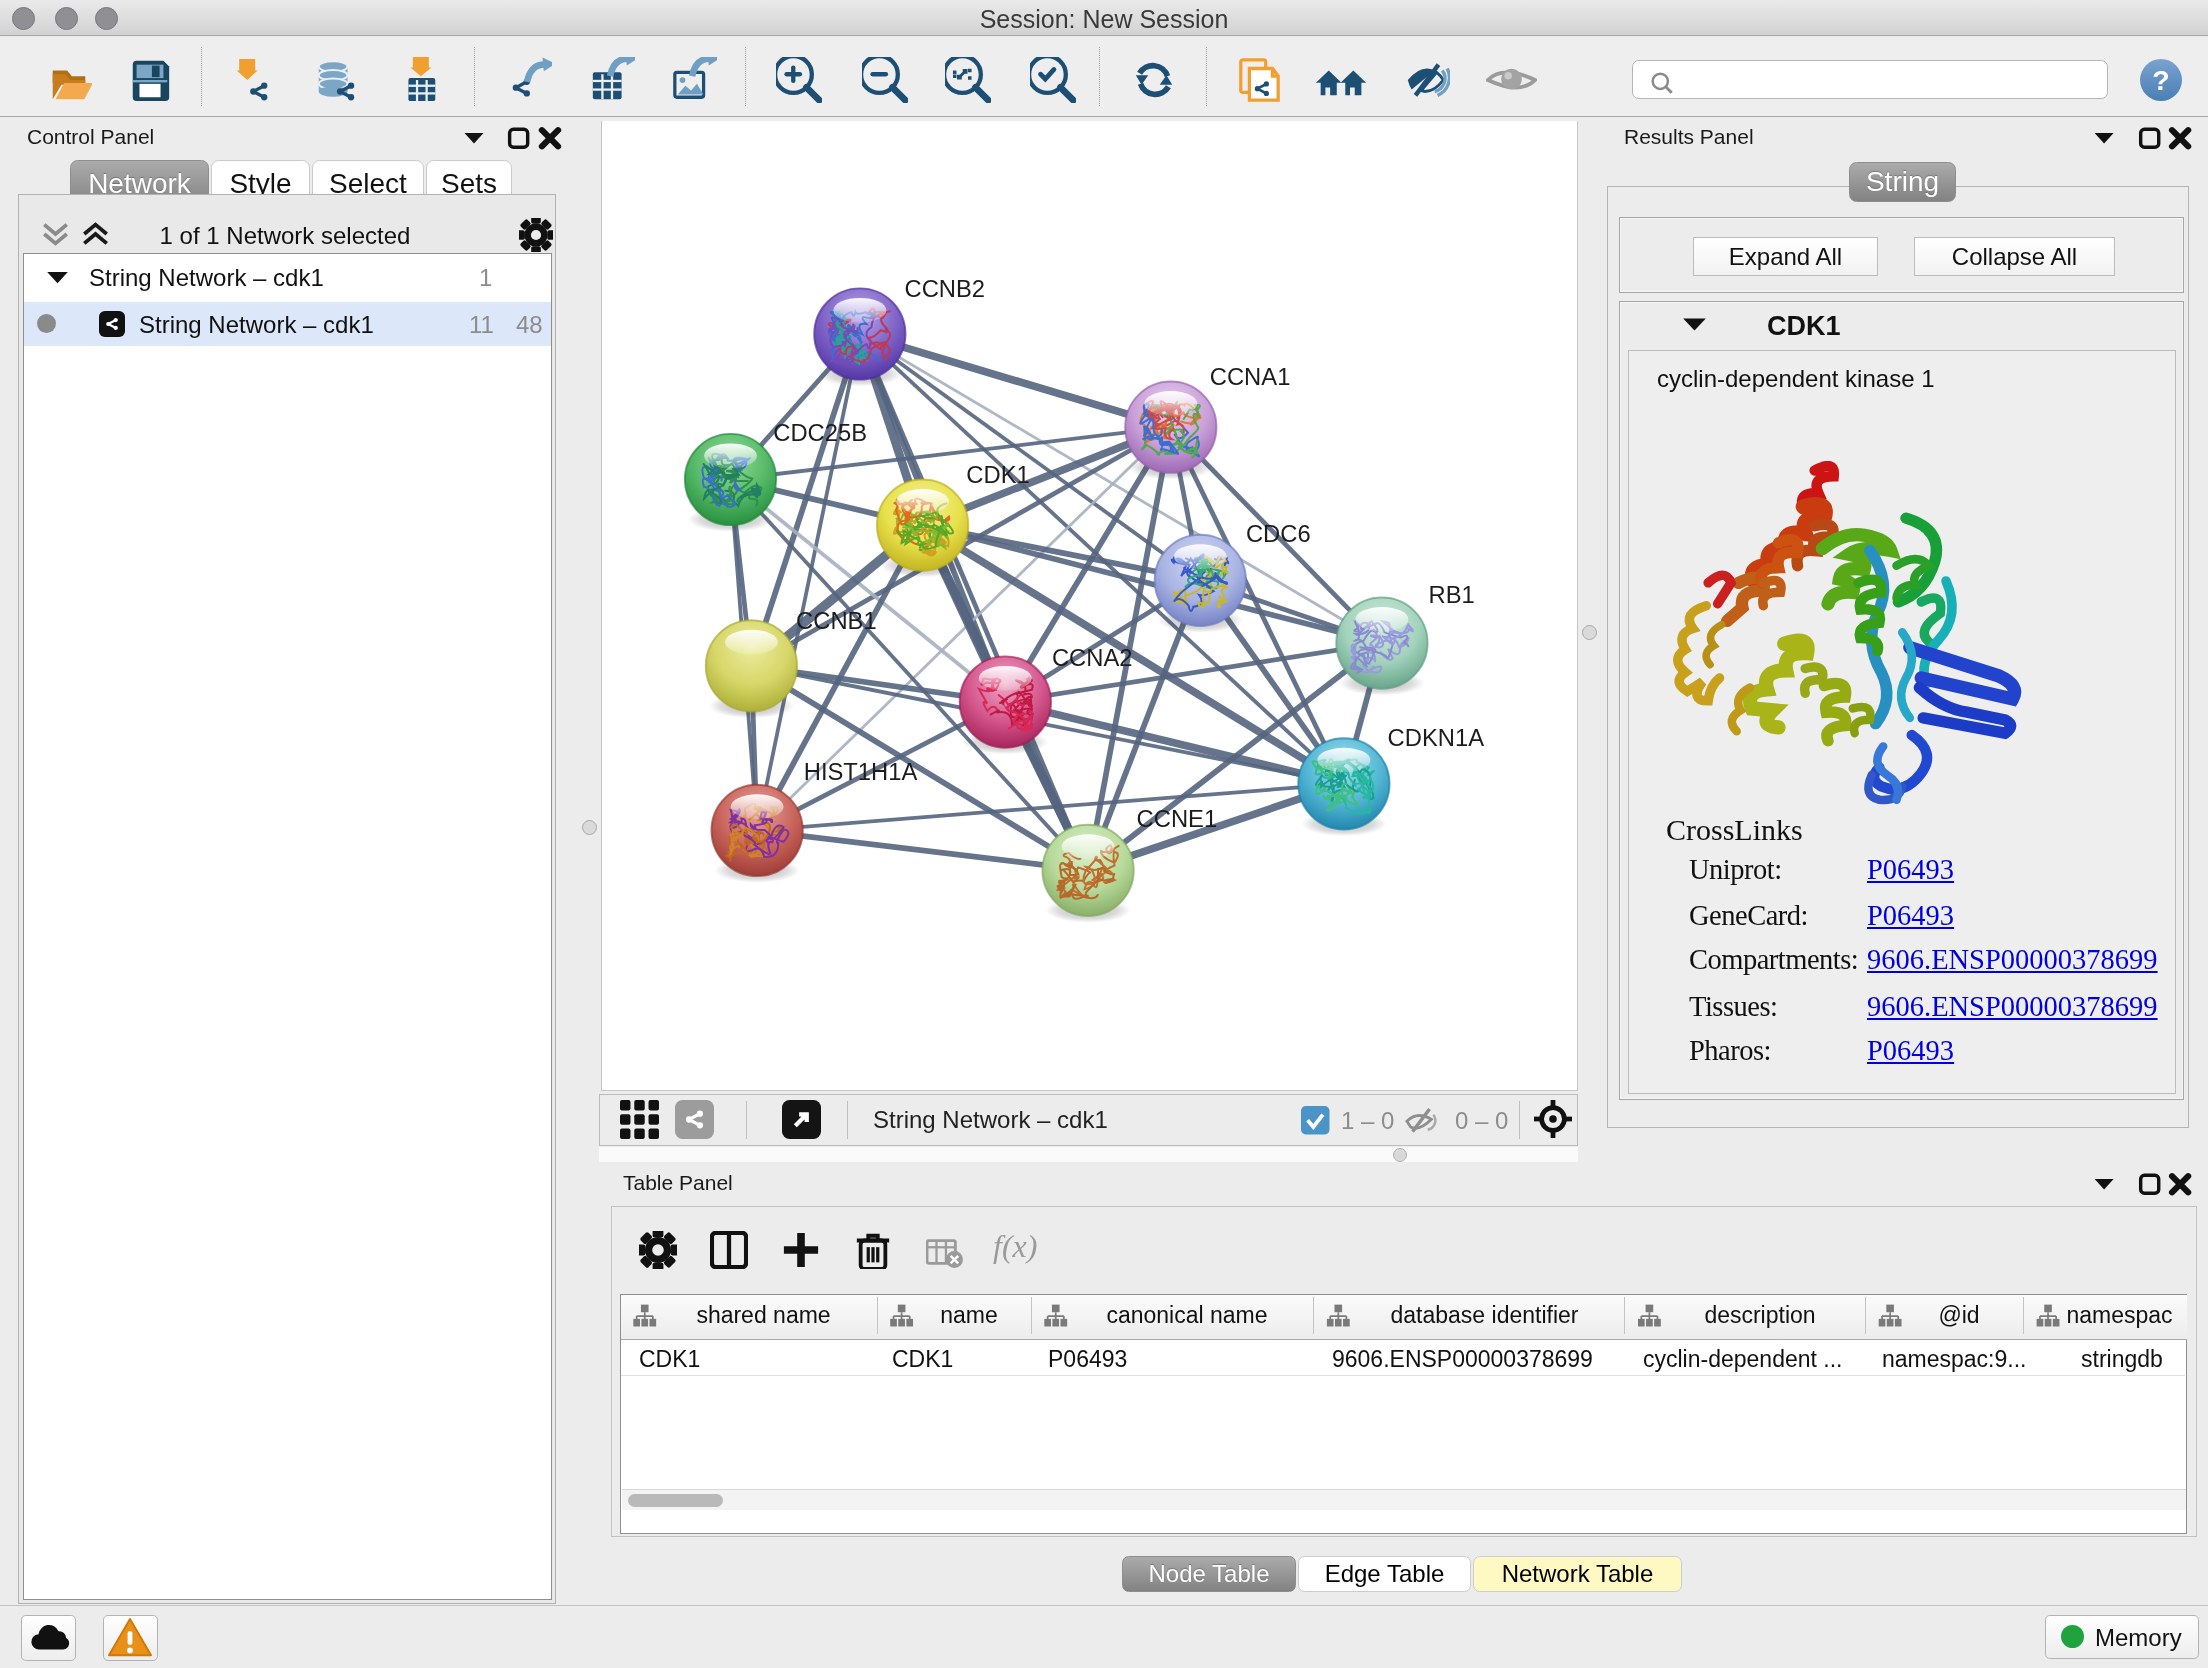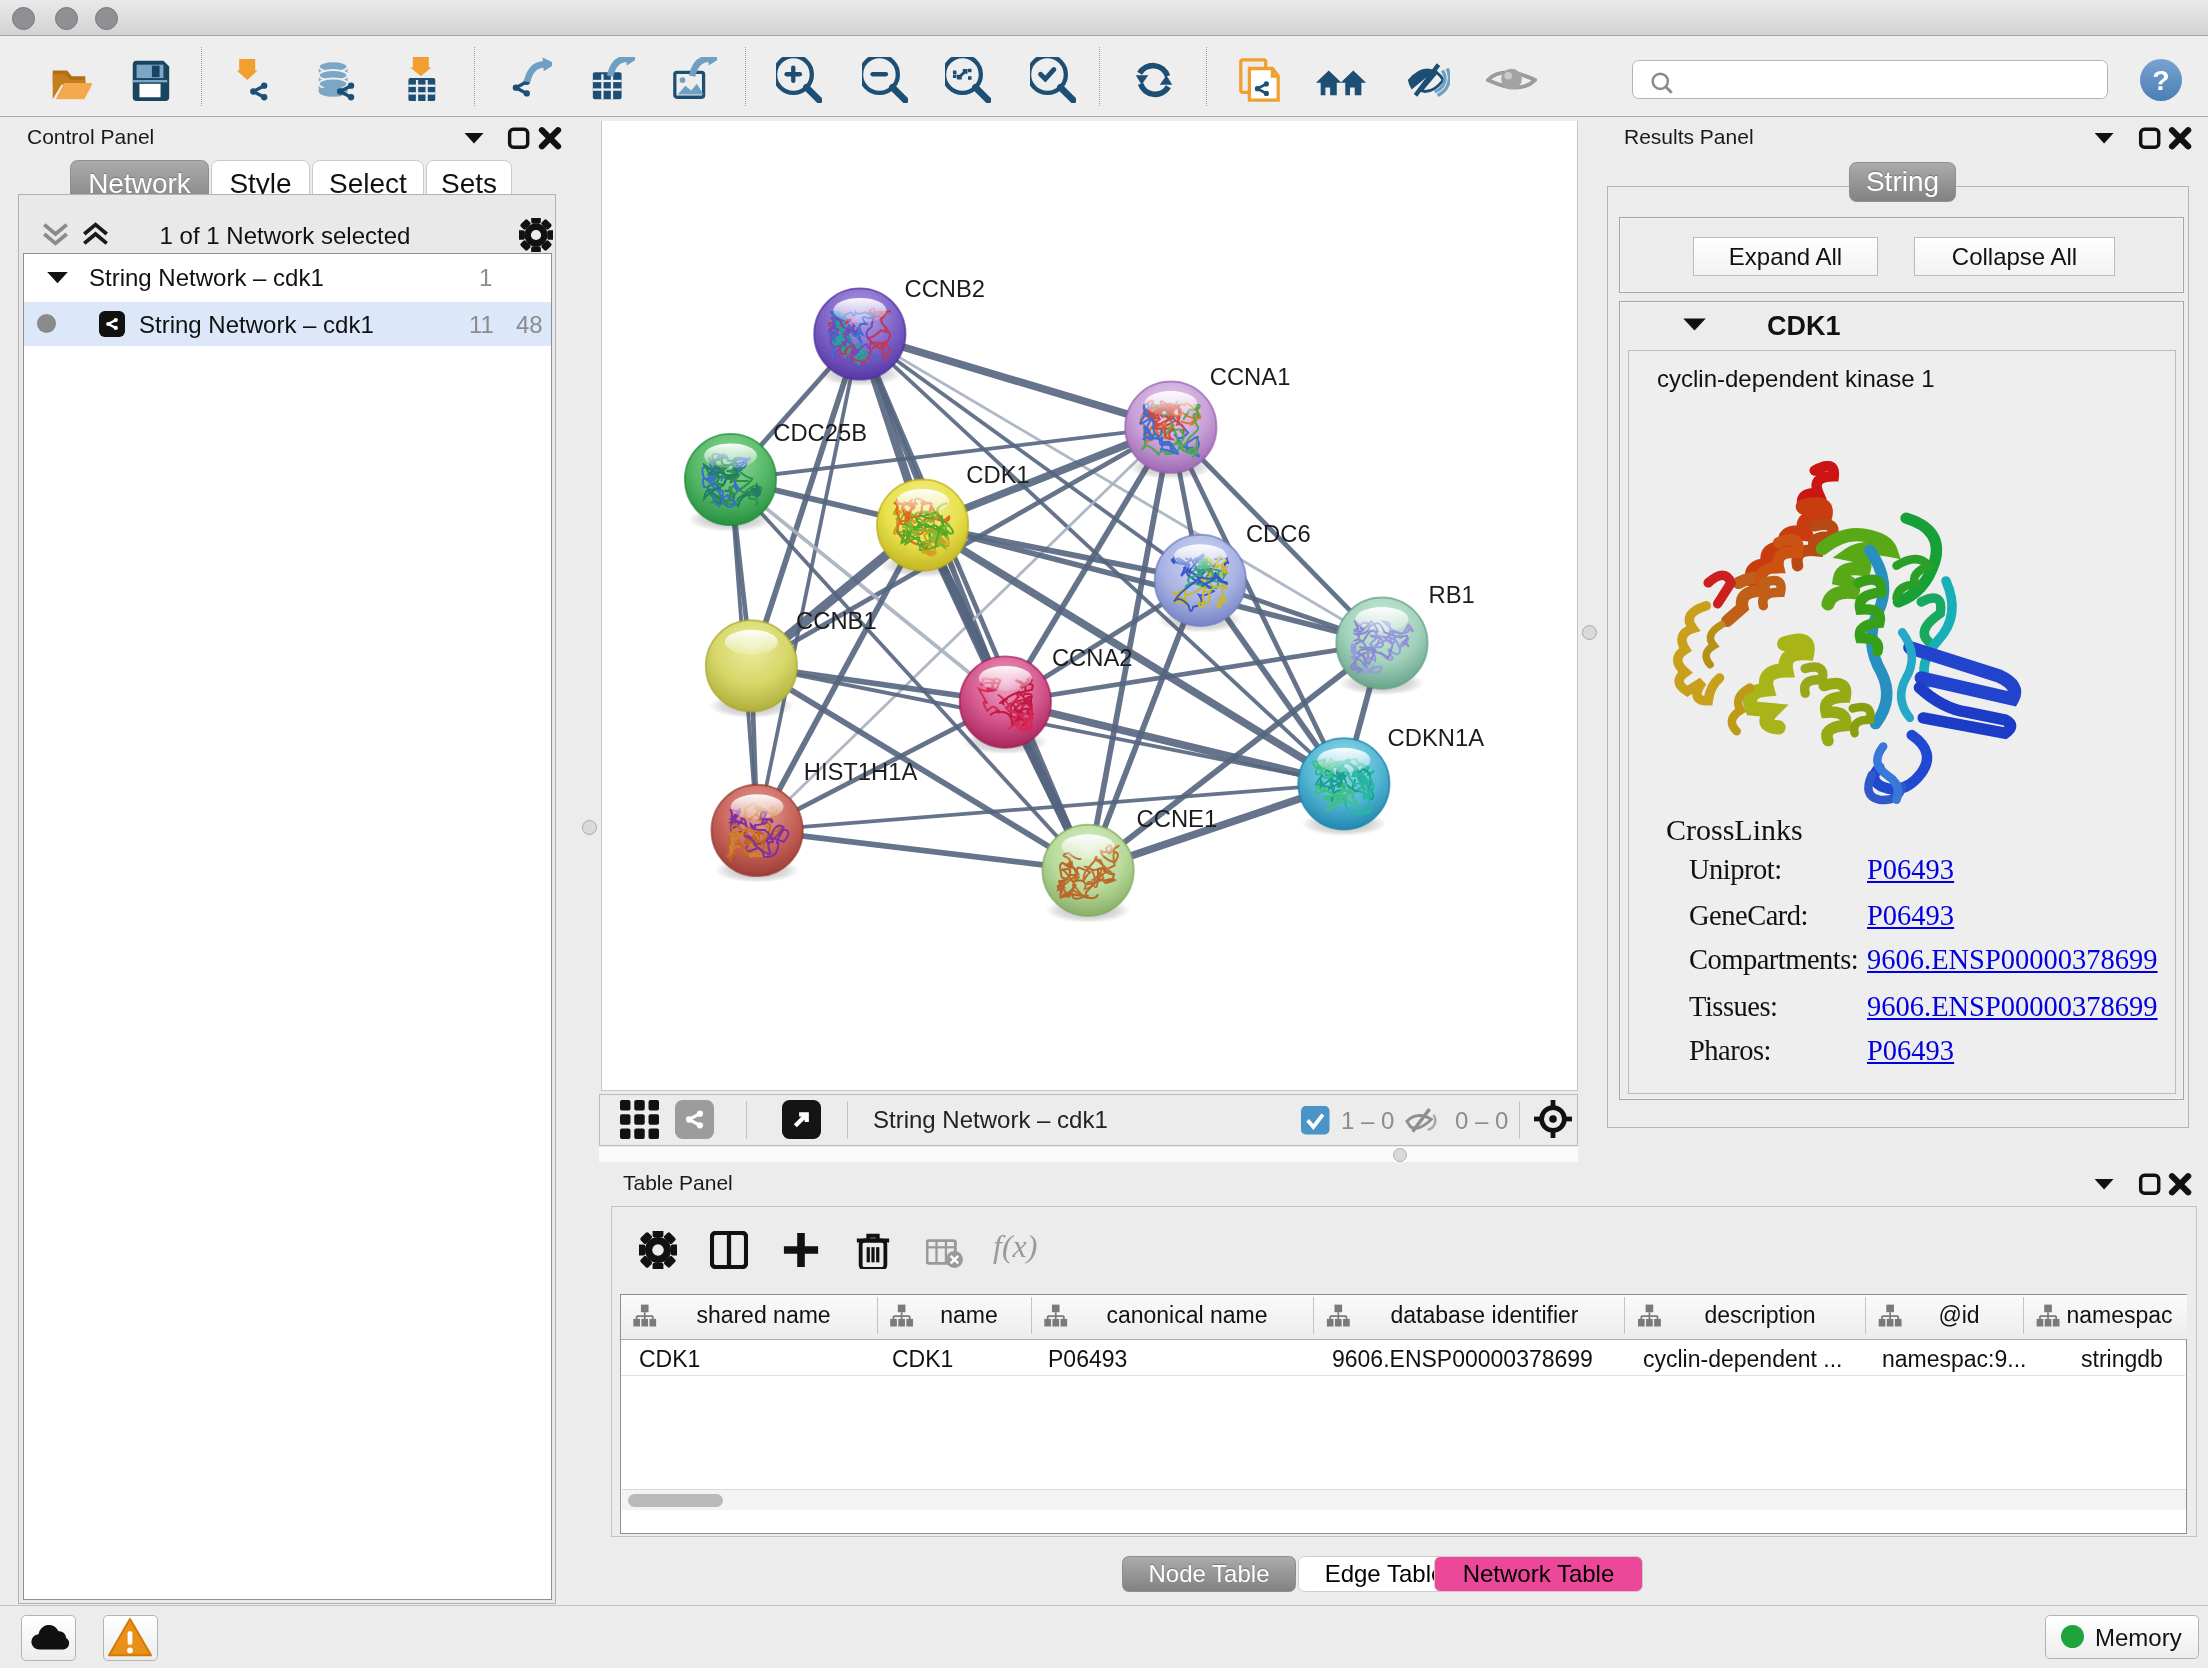--- a/index.html
+++ b/index.html
@@ -49,20 +49,21 @@
 
 .btab{top:1556px;height:36px;font-size:24px;text-align:center;border-radius:6.7px;}
 
 #statusbar{left:0;top:1605px;width:2208px;height:64px;background:#ececec;border-top:1px solid #c3c3c3;}
 .sbtn{top:1615px;height:46px;background:linear-gradient(#ffffff,#ededed);border:1px solid #b3b3b3;border-radius:4.8px;}
 </style></head><body>
 <div id="titlebar" class="abs">
     <div class="tl abs" style="left:12.4px"></div>
     <div class="tl abs" style="left:55px"></div>
     <div class="tl abs" style="left:95px"></div>
+    <div id="title" class="abs">Session: New Session</div>
   </div>
 <div id="toolbar" class="abs">
     <div class="tsep abs" style="left:201px"></div>
     <div class="tsep abs" style="left:474px"></div>
     <div class="tsep abs" style="left:745px"></div>
     <div class="tsep abs" style="left:1099px"></div>
     <div class="tsep abs" style="left:1206px"></div>
   </div>
 <svg class="abs" style="left:46px;top:57px" width="46" height="46" viewBox="0 0 48 48">
     <path d="M7 14 h15 l5 6 h14 v7 H7 z" fill="#b06f15"></path>
@@ -842,21 +843,21 @@
 <div class="td abs" style="left:639px;top:1346px">CDK1</div>
 <div class="td abs" style="left:892px;top:1346px">CDK1</div>
 <div class="td abs" style="left:1048px;top:1346px">P06493</div>
 <div class="td abs" style="left:1332px;top:1346px">9606.ENSP00000378699</div>
 <div class="td abs" style="left:1643px;top:1346px">cyclin-dependent ...</div>
 <div class="td abs" style="left:1882px;top:1346px">namespac:9...</div>
 <div class="td abs" style="left:2081px;top:1346px">stringdb</div>
 <div class="abs" style="left:621px;top:1375px;width:1564px;height:1px;background:#e0e0e0"></div>
 <div class="btab tabsel abs" style="left:1122px;width:174px;line-height:34px">Node Table</div>
 <div class="btab abs" style="left:1298px;width:173px;line-height:34px;background:#fff;border:1px solid #ccc">Edge Table</div>
-<div class="btab abs" style="left:1434px;width:209px;line-height:34px;background:#ec4899;border:1px solid #ccc">Network Table</div>
+<div class="btab abs" style="left:1473px;width:209px;line-height:34px;background:#fef9c3;border:1px solid #ccc">Network Table</div>
 <div id="statusbar" class="abs"></div>
 <div class="sbtn abs" style="left:21px;width:55px"></div>
 <svg class="abs" style="left:26px;top:1617px" width="46" height="42" viewBox="0 0 48 44">
     <path d="M14 34 a8 8 0 0 1 -1 -16 a11 11 0 0 1 21 -3 a7 7 0 0 1 8 7 a6.5 6.5 0 0 1 -3 12 z" fill="#111"></path>
   </svg>
 <div class="sbtn abs" style="left:103px;width:55px"></div>
 <svg class="abs" style="left:107px;top:1616px" width="46" height="44" viewBox="0 0 48 46">
     <path d="M24 3 L46 41 H2 z" fill="#e89018" stroke="#d07808" stroke-width="2" stroke-linejoin="round"></path>
     <rect x="21.5" y="16" width="5" height="14" rx="2" fill="#fff"></rect>
     <circle cx="24" cy="36" r="3" fill="#fff"></circle>

